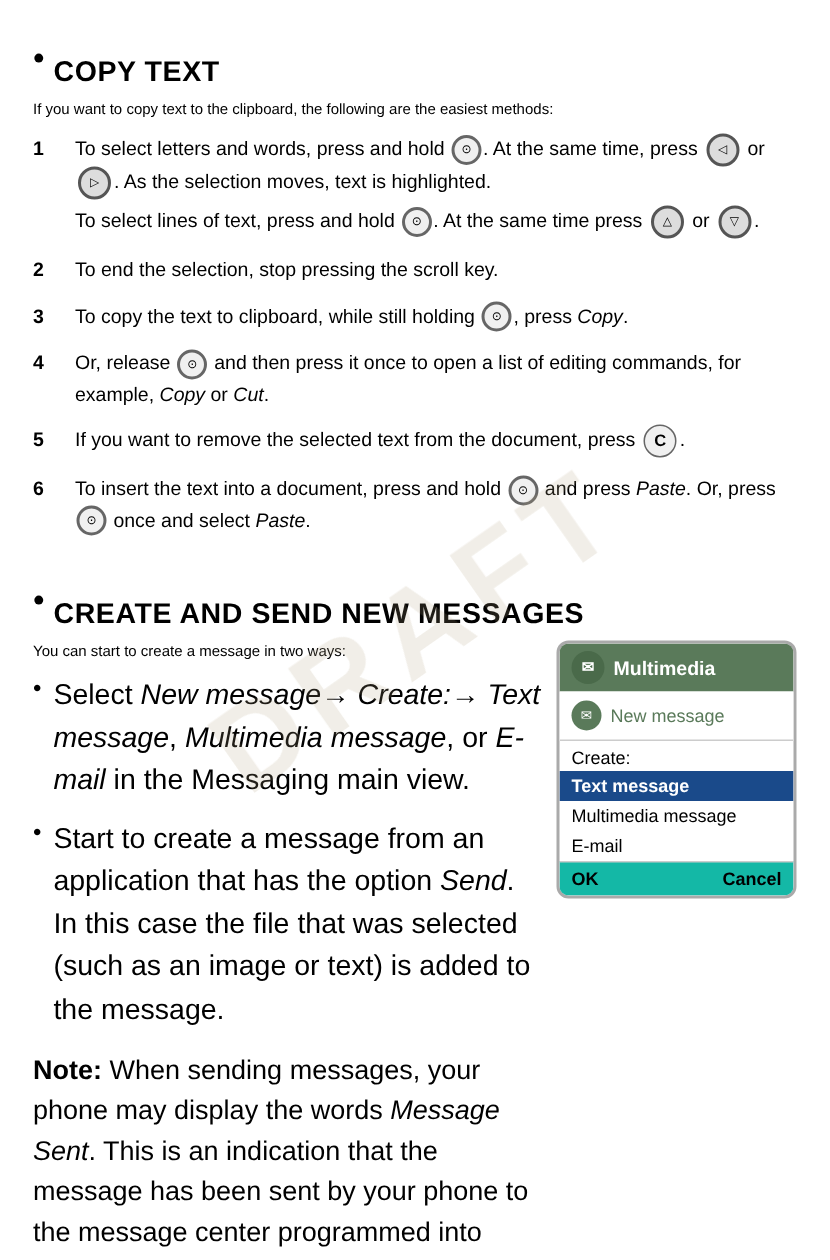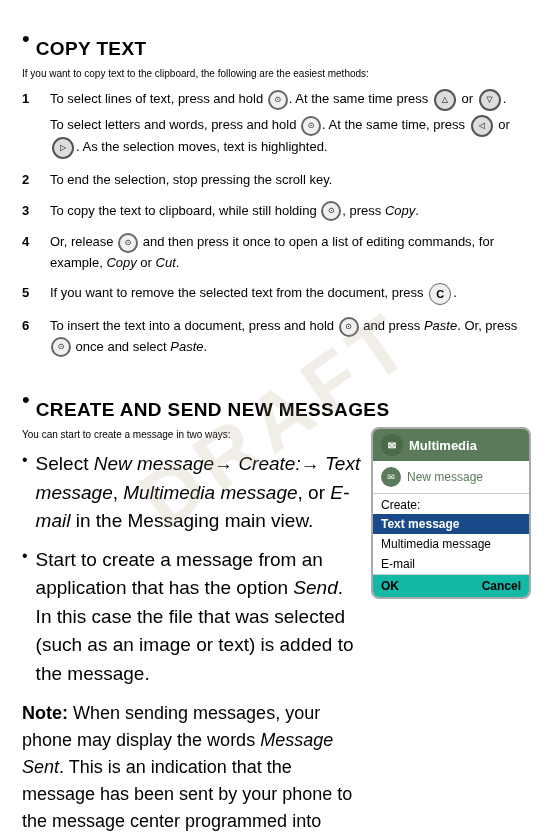--- a/index.html
+++ b/index.html
@@ -285,22 +285,22 @@
   <h2>COPY TEXT</h2>
 </div>
 
 <div class="section-body">
   <p class="intro-text">If you want to copy text to the clipboard, the following are the easiest methods:</p>
   <ol class="steps">
 
     <li class="step-item">
       <span class="step-num">1</span>
       <div class="step-content">
+        <p>To select letters and words, press and hold <span class="scroll-icon">⊙</span>. At the same time, press <span class="nav-icon">◁</span> or <span class="nav-icon">▷</span>. As the selection moves, text is highlighted.</p>
         <p>To select lines of text, press and hold <span class="scroll-icon">⊙</span>. At the same time press <span class="nav-icon">△</span> or <span class="nav-icon">▽</span>.</p>
-        <p>To select letters and words, press and hold <span class="scroll-icon">⊙</span>. At the same time, press <span class="nav-icon">◁</span> or <span class="nav-icon">▷</span>. As the selection moves, text is highlighted.</p>
       </div>
     </li>
 
     <li class="step-item">
       <span class="step-num">2</span>
       <div class="step-content">
         <p>To end the selection, stop pressing the scroll key.</p>
       </div>
     </li>
 

